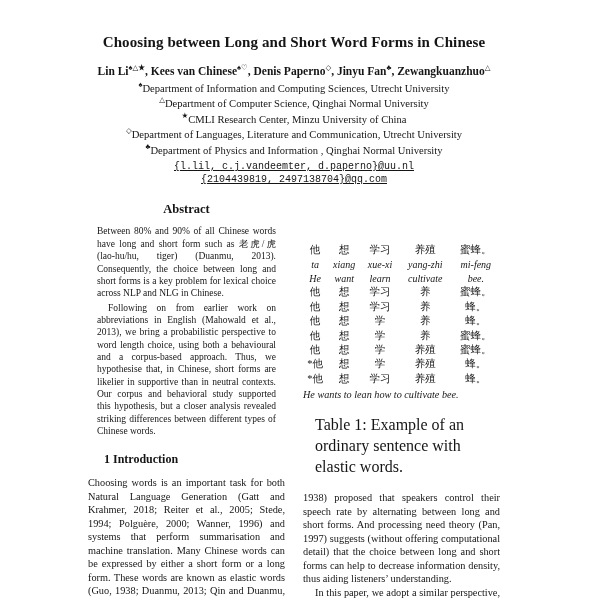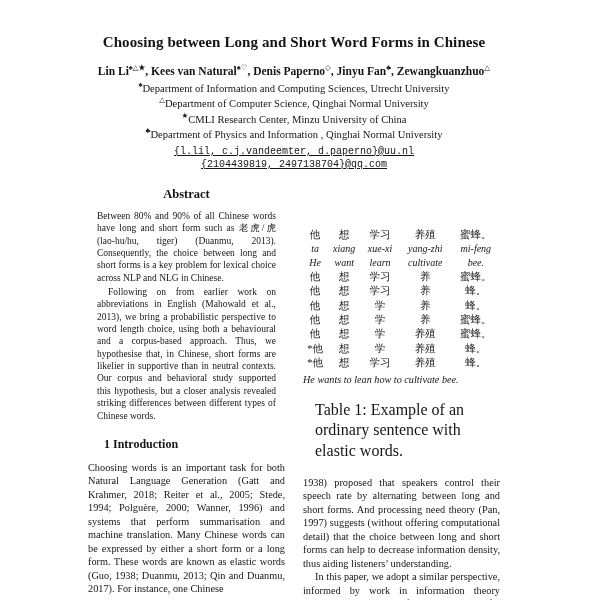--- a/index.html
+++ b/index.html
@@ -46,27 +46,28 @@
   .right-text { margin-top: 14px; }
 </style>
 </head>
 <body>
 
 <div class="page">
 
   <div class="title">Choosing between Long and Short Word Forms in Chinese</div>
 
   <div class="authors">
-    <span><span>Lin Li</span><sup>♠△★</sup><span>, </span></span><span><span>Kees van Natural</span><sup>♠♡</sup><span>, </span></span><span><span>Denis Paperno</span><sup>◇</sup><span>, </span></span><span><span>Jinyu Fan</span><sup>♣</sup><span>, </span></span><span><span>Zewangkuanzhuo</span><sup>△</sup></span>
+    <span><span>Lin Li</span><sup>♠△★</sup><span>, </span></span><span><span>Kees van Chinese</span><sup>♠♡</sup><span>, </span></span><span><span>Denis Paperno</span><sup>◇</sup><span>, </span></span><span><span>Jinyu Fan</span><sup>♣</sup><span>, </span></span><span><span>Zewangkuanzhuo</span><sup>△</sup></span>
   </div>
 
   <div class="affiliations">
     <div class="affiliation"><sup>♠</sup><span>Department of Information and Computing Sciences, Utrecht University</span></div>
     <div class="affiliation"><sup>△</sup><span>Department of Computer Science, Qinghai Normal University</span></div>
     <div class="affiliation"><sup>★</sup><span>CMLI Research Center, Minzu University of China</span></div>
+    <div class="affiliation"><sup>◇</sup><span>Department of Languages, Literature and Communication, Utrecht University</span></div>
     <div class="affiliation"><sup>♣</sup><span>Department of Physics and Information , Qinghai Normal University</span></div>
   </div>
 
   <div class="emails">
     <div>{l.lil, c.j.vandeemter, d.paperno}@uu.nl</div>
     <div>{2104439819, 2497138704}@qq.com</div>
   </div>
 
   <div class="columns">
 

